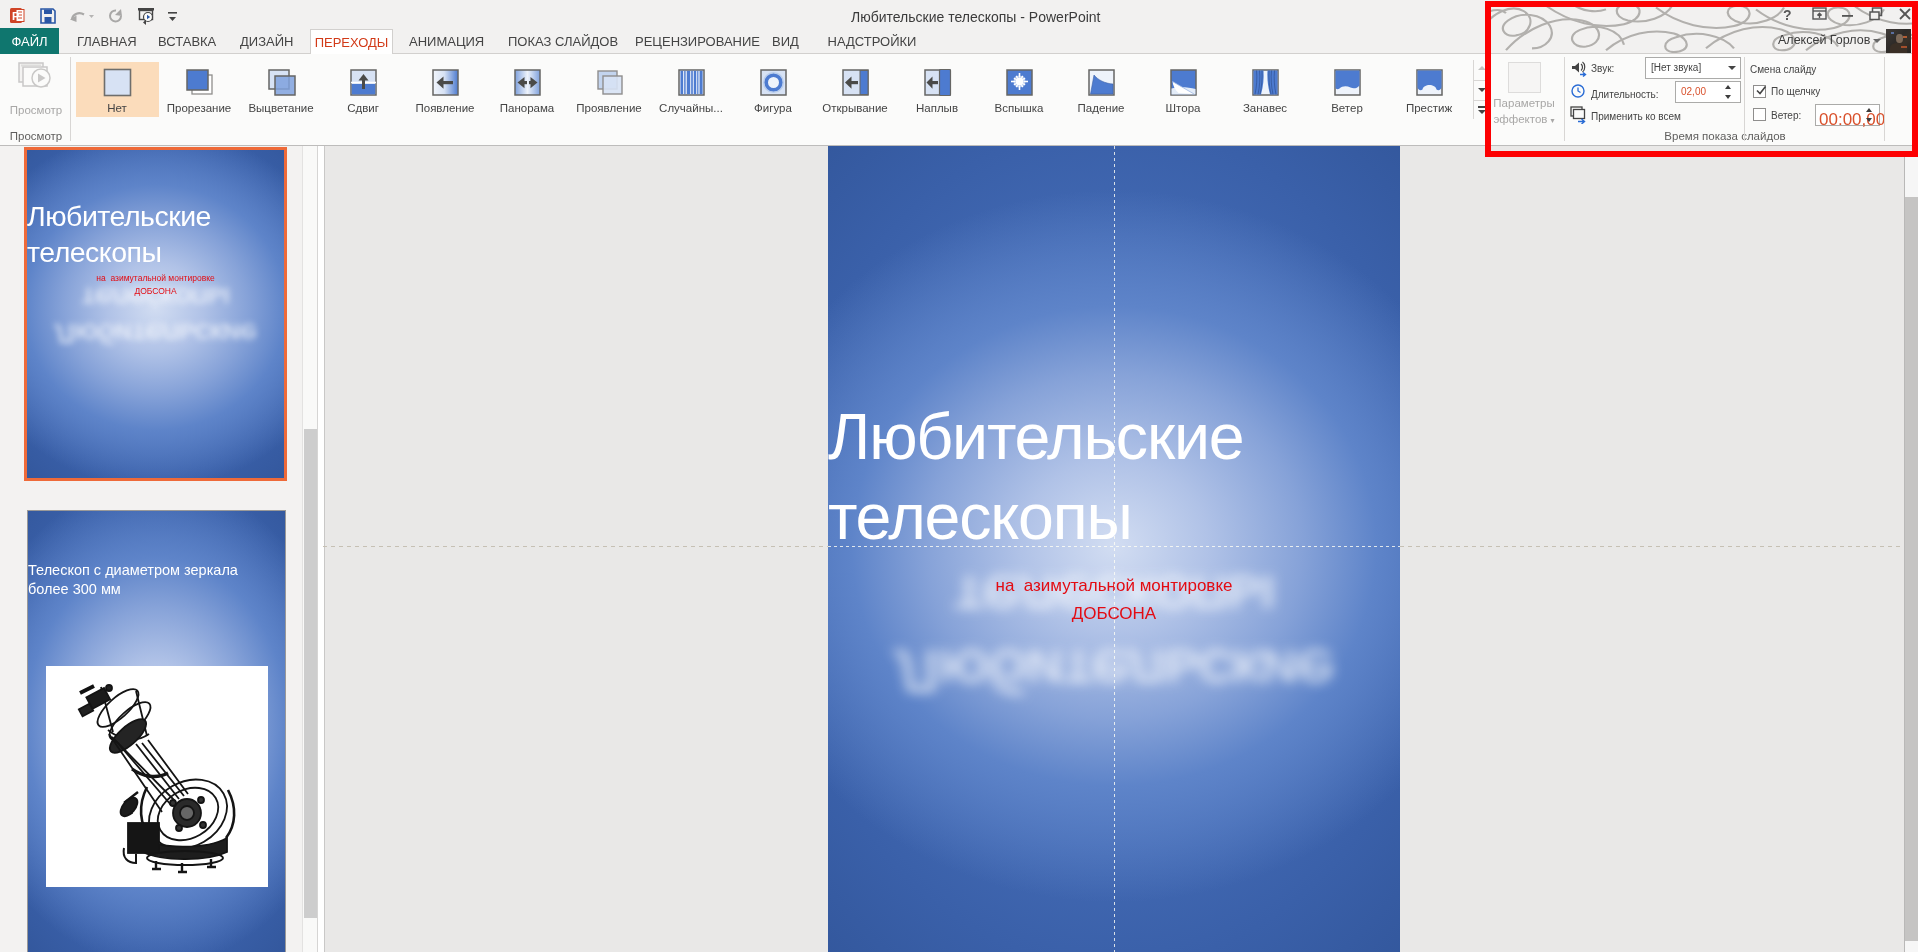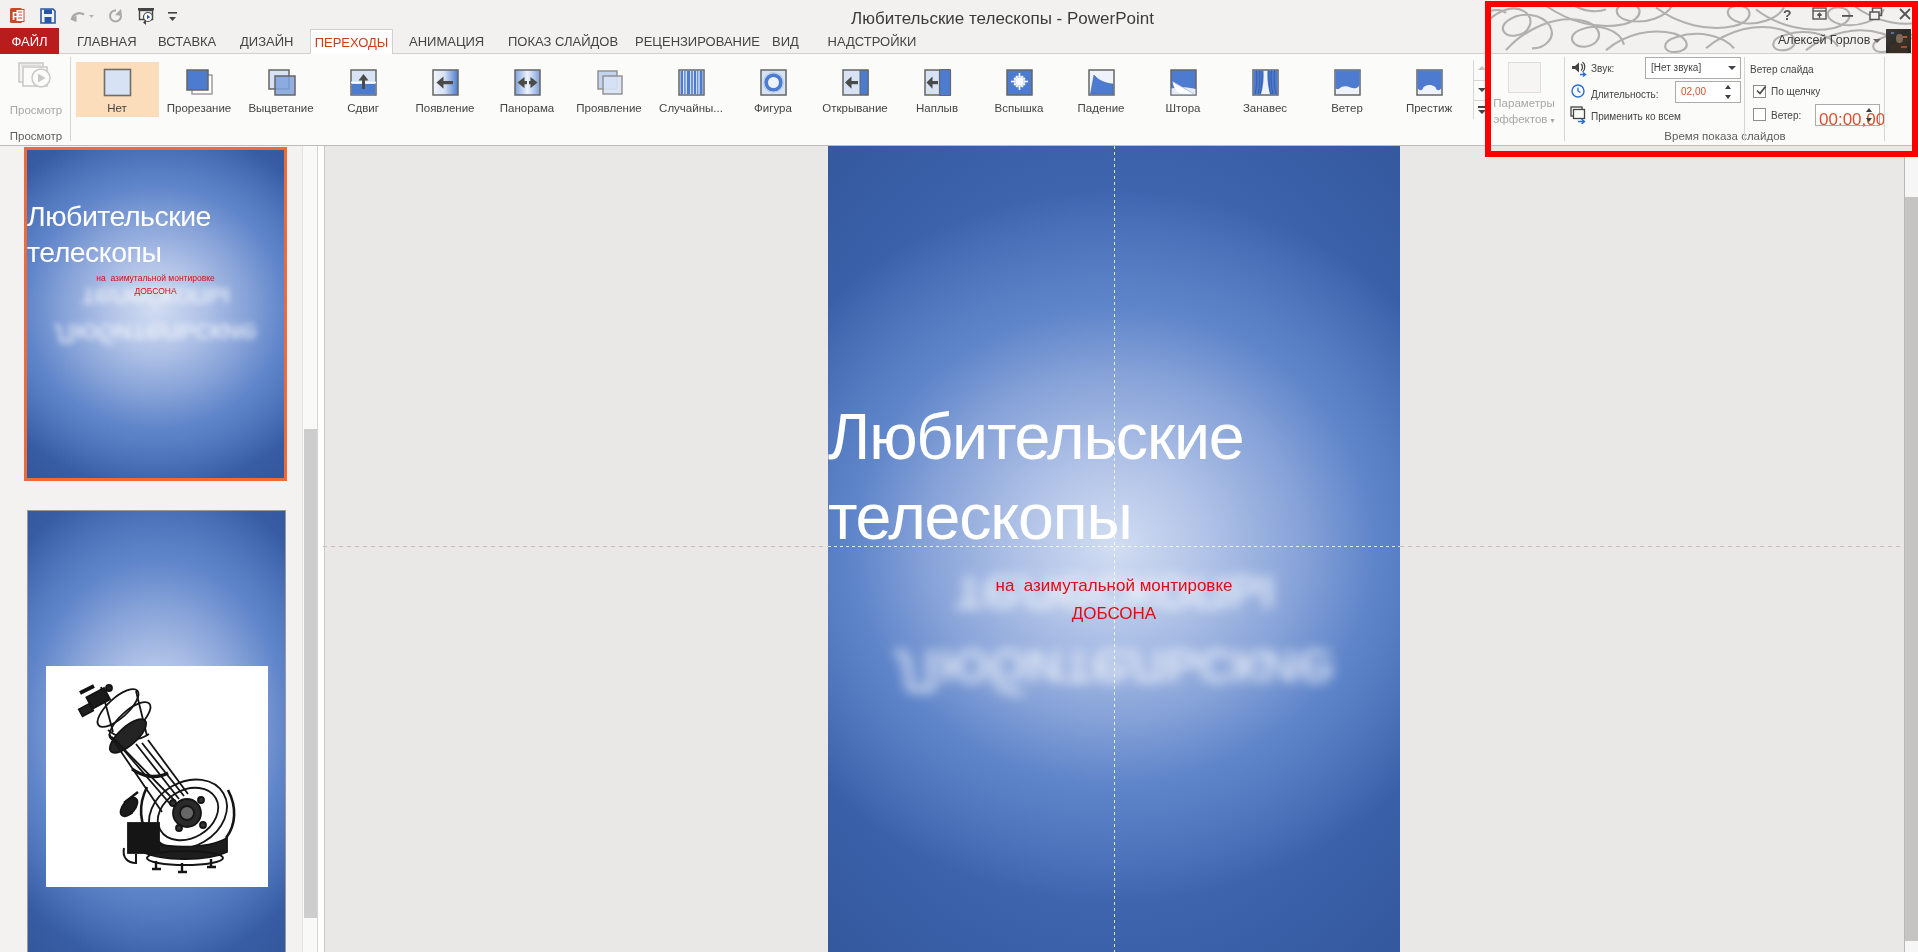--- a/index.html
+++ b/index.html
@@ -4,23 +4,23 @@
 <title>Любительские телескопы - PowerPoint</title>
 <style>
   html,body{margin:0;padding:0;}
   body{width:1918px;height:952px;overflow:hidden;font-family:"Liberation Sans",sans-serif;}
   #app{position:relative;width:1918px;height:952px;background:#e9e8e7;overflow:hidden;}
   .abs{position:absolute;}
   
   #titlebar{position:absolute;left:0;top:0;width:1918px;height:28px;background:#f2f1f0;}
   #tabrow{position:absolute;left:0;top:28px;width:1918px;height:26px;background:#f2f1f0;}
   #tabline{position:absolute;left:0;top:53px;width:1918px;height:1px;background:#d2d0ce;}
-  .ttext{position:absolute;top:9px;font-size:17px;color:#3b3b3b;white-space:nowrap;}
+  .ttext{position:absolute;top:9px;font-size:14px;color:#3b3b3b;white-space:nowrap;}
   .tab{position:absolute;top:28px;height:26px;line-height:27px;font-size:13px;color:#444;text-align:center;white-space:nowrap;}
-  #tabfile{left:0;width:59px;background:#b91c1c;color:#fff;}
+  #tabfile{left:0;width:59px;background:#0f766e;color:#fff;}
   #tabsel{position:absolute;left:310px;top:29px;width:83px;height:25px;background:#ffffff;border:1px solid #d2d0ce;border-bottom:none;box-sizing:border-box;line-height:25px;font-size:13px;color:#d23a18;text-align:center;z-index:3;}
   
   #ribbon{position:absolute;left:0;top:54px;width:1918px;height:92px;background:#fbfbfa;}
   #ribbonline{position:absolute;left:0;top:145px;width:1918px;height:1px;background:#bdbcbb;}
   .vsep{position:absolute;top:57px;width:1px;height:84px;background:#d8d6d4;}
   .gname{position:absolute;top:130px;height:12px;font-size:11.5px;color:#5f5e5d;text-align:center;white-space:nowrap;}
   .ilabel{position:absolute;top:102px;width:82px;font-size:11.5px;color:#444;text-align:center;white-space:nowrap;}
   .icon{position:absolute;top:67px;width:31px;height:31px;}
   
   #content{position:absolute;left:0;top:146px;width:1918px;height:806px;background:#e9e8e7;}
@@ -355,21 +355,21 @@
   <div class="spin dn" style="left:1725px;top:95px;"></div>
 
   <svg class="abs" style="left:1570px;top:106px;" width="18" height="18" viewBox="0 0 18 18">
     <rect x="1" y="1" width="11" height="9" fill="none" stroke="#444" stroke-width="1.3"></rect>
     <rect x="3.5" y="3.5" width="11" height="9" fill="#fbfbfa" stroke="#444" stroke-width="1.3"></rect>
     <path d="M8,15.5 L14,15.5 M11.5,13 L14.5,15.5 L11.5,18" fill="none" stroke="#2a6cd5" stroke-width="1.4"></path>
   </svg>
   <div class="rlbl" style="left:1591px;top:111px;">Применить ко всем</div>
   <div class="vsep" style="left:1744px;"></div>
 
-  <div class="rlbl" style="left:1750px;top:64px;">Ветер слайда</div>
+  <div class="rlbl" style="left:1750px;top:64px;">Смена слайду</div>
   <div class="ck" style="left:1753px;top:85px;"></div>
   <svg class="abs" style="left:1754px;top:84px;" width="14" height="14" viewBox="0 0 14 14">
     <path d="M3,6.5 L6,9.5 L11.5,2.5" fill="none" stroke="#444" stroke-width="1.6"></path>
   </svg>
   <div class="rlbl" style="left:1771px;top:86px;">По щелчку</div>
   <div class="ck" style="left:1753px;top:108px;"></div>
   <div class="rlbl" style="left:1771px;top:110px;">Ветер:</div>
   <div class="fld" style="left:1815px;top:104px;width:65px;height:22px;"></div>
   <div class="rlbl" style="left:1819px;top:110px;color:#d9512c;font-size:17px;">00:00,00</div>
   <div class="spin up" style="left:1866px;top:108px;"></div>
@@ -388,20 +388,21 @@
           <div>Любительские</div>
             <div>телескопы</div>
         </div>
         <div class="stitle" style="top:48px;font-size:28.5px;line-height:36px;letter-spacing:-0.5px;">Любительские<br>телескопы</div>
         <div class="sred" style="top:122px;font-size:8.5px;line-height:13px;">на&nbsp; азимутальной монтировке<br>ДОБСОНА</div>
       </div>
     </div>
 
     <div id="thumb2">
       <div class="slidebg" style="position:absolute;left:0;top:0;width:257px;height:442px;overflow:hidden;">
+        <div class="stitle" style="top:50px;font-size:14.5px;line-height:19px;">Телескоп с диаметром зеркала<br>более 300 мм</div>
         <div style="position:absolute;left:18px;top:155px;width:222px;height:221px;background:#ffffff;">
           <svg width="222" height="221" viewBox="0 0 222 221">
   <g stroke="#141414" fill="none" stroke-width="1.8">
 
     <ellipse cx="72" cy="42" rx="26" ry="10" transform="rotate(-42 72 42)"></ellipse>
     <ellipse cx="84" cy="55" rx="26" ry="10" transform="rotate(-42 84 55)"></ellipse>
     <path d="M55,21 L67,66 M90,25 L101,70"></path>
 
     <rect x="42" y="26" width="20" height="13" fill="#1b1b1b" transform="rotate(-28 52 32)"></rect>
     <rect x="34" y="40" width="12" height="8" fill="#222" transform="rotate(-28 40 44)"></rect>

